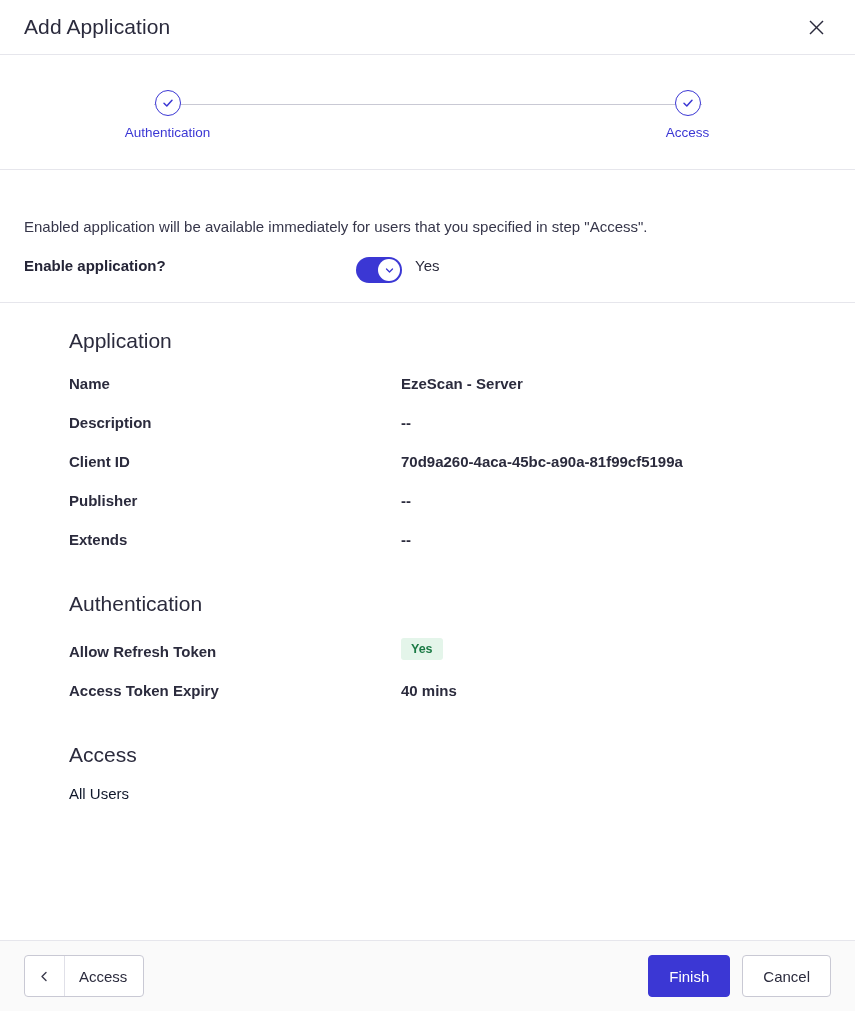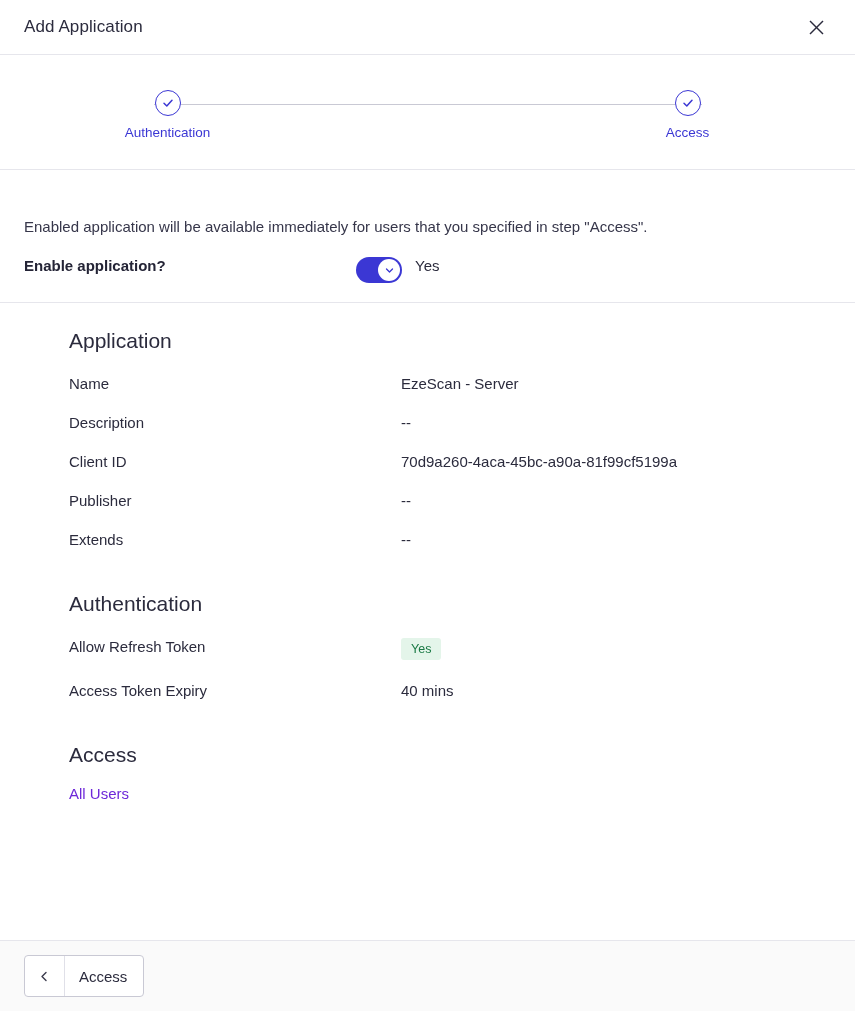--- a/index.html
+++ b/index.html
@@ -21,21 +21,21 @@
   
   .header {
     height: 55px;
     flex: 0 0 55px;
     display: flex; align-items: center;
     padding: 0 24px;
     border-bottom: 1px solid #e6e6ec;
     background: #fff;
   }
   .header-title {
-    font-size: 17px;
+    font-size: 21px;
     font-weight: 400;
     color: #2b2b3d;
     letter-spacing: 0.1px;
     text-align: right;
   }
   .close-btn {
     margin-left: auto;
     width: 30px; height: 30px;
     display: flex; align-items: center; justify-content: center;
     cursor: pointer;
@@ -156,22 +156,23 @@
     font-size: 21px;
     font-weight: 400;
     color: #2b2b3d;
     margin: 0 0 22px 0;
   }
   .section-title.second { margin-top: 44px; }
   .section-title.third { margin-top: 44px; margin-bottom: 18px; }
 
   .kv-row {
     display: flex;
-    align-items: flex-start;
+    align-items: flex-end;
     margin-bottom: 22px;
+    font-weight: bold;
   }
   .kv-key {
     width: 332px;
     flex: 0 0 332px;
     font-size: 15px;
     color: #2b2b3d;
   }
   .kv-val {
     font-size: 15px;
     color: #2b2b3d;
@@ -179,21 +180,21 @@
   .badge {
     display: inline-block;
     background: #e4f5ea;
     color: #1b7a45;
     font-size: 12.5px;
     padding: 4px 10px;
     border-radius: 3px;
   }
   .plain-line {
     font-size: 15px;
-    color: #6d28d9;
+    color: #0f172a;
   }
 
   
   .footer {
     flex: 0 0 71px;
     border-top: 1px solid #e6e6ec;
     background: #fafafa;
     display: flex;
     align-items: center;
     padding: 0 24px;
@@ -342,15 +343,19 @@
 
   <div class="footer">
     <button class="back-btn">
       <span class="back-icon-box">
         <svg width="13" height="13" viewBox="0 0 13 13" aria-hidden="true">
           <polyline points="8,2.5 4,6.5 8,10.5" fill="none" stroke="currentColor" stroke-width="1.4" stroke-linecap="round" stroke-linejoin="round"></polyline>
         </svg>
       </span>
       <span class="back-label">Access</span>
     </button>
+    <div class="footer-right">
+      <button class="btn btn-primary">Finish</button>
+      <button class="btn btn-secondary">Cancel</button>
+    </div>
   </div>
 
 </div>
 
 </body></html>

